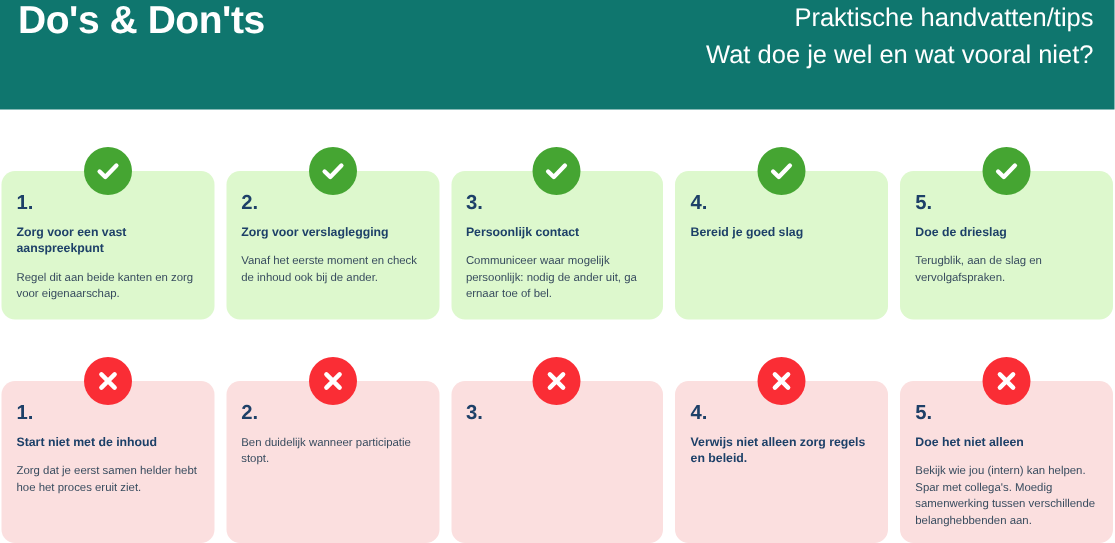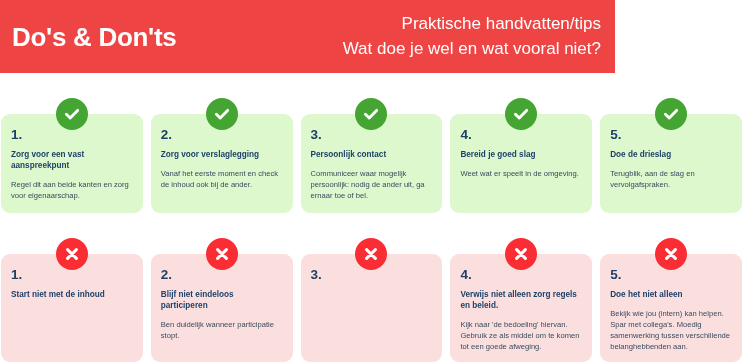--- a/index.html
+++ b/index.html
@@ -18,25 +18,25 @@
     width: 743px;
     height: 362px;
     background: #ffffff;
   }
 
   
   .header {
     position: absolute;
     left: 0;
     top: 0;
-    width: 615px;
+    width: 743px;
     height: 73px;
-    background: #ef4444;
+    background: #0f766e;
     display: flex;
-    align-items: center;
+    align-items: flex-start;
     justify-content: space-between;
     box-sizing: border-box;
     padding: 0 14px 0 12px;
   }
   .header-title {
     color: #ffffff;
     font-size: 26px;
     font-weight: bold;
     letter-spacing: -0.3px;
     line-height: 1;
@@ -175,21 +175,20 @@
     </div>
 
     <div class="card">
       <div class="badge badge-check">
         <svg width="20" height="20" viewBox="0 0 20 20" aria-hidden="true">
           <path d="M4.4 10.3 L8.2 14.0 L15.6 6.4" fill="none" stroke="#ffffff" stroke-width="2.9" stroke-linecap="round" stroke-linejoin="round"></path>
         </svg>
       </div>
       <div class="card-number">4.</div>
       <div class="card-title">Bereid je goed slag</div>
-      <div class="card-body">Weet wat er speelt in de omgeving.</div>
     </div>
 
     <div class="card">
       <div class="badge badge-check">
         <svg width="20" height="20" viewBox="0 0 20 20" aria-hidden="true">
           <path d="M4.4 10.3 L8.2 14.0 L15.6 6.4" fill="none" stroke="#ffffff" stroke-width="2.9" stroke-linecap="round" stroke-linejoin="round"></path>
         </svg>
       </div>
       <div class="card-number">5.</div>
       <div class="card-title">Doe de drieslag</div>
@@ -201,30 +200,30 @@
   <div class="row row-dont">
 
     <div class="card">
       <div class="badge badge-cross">
         <svg width="20" height="20" viewBox="0 0 20 20" aria-hidden="true">
           <path d="M5.6 5.6 L14.4 14.4 M14.4 5.6 L5.6 14.4" fill="none" stroke="#ffffff" stroke-width="3" stroke-linecap="round"></path>
         </svg>
       </div>
       <div class="card-number">1.</div>
       <div class="card-title">Start niet met de inhoud</div>
+      <div class="card-body">Zorg dat je eerst samen helder hebt hoe het proces eruit ziet.</div>
     </div>
 
     <div class="card">
       <div class="badge badge-cross">
         <svg width="20" height="20" viewBox="0 0 20 20" aria-hidden="true">
           <path d="M5.6 5.6 L14.4 14.4 M14.4 5.6 L5.6 14.4" fill="none" stroke="#ffffff" stroke-width="3" stroke-linecap="round"></path>
         </svg>
       </div>
       <div class="card-number">2.</div>
-      <div class="card-title">Blijf niet eindeloos participeren</div>
       <div class="card-body">Ben duidelijk wanneer participatie stopt.</div>
     </div>
 
     <div class="card">
       <div class="badge badge-cross">
         <svg width="20" height="20" viewBox="0 0 20 20" aria-hidden="true">
           <path d="M5.6 5.6 L14.4 14.4 M14.4 5.6 L5.6 14.4" fill="none" stroke="#ffffff" stroke-width="3" stroke-linecap="round"></path>
         </svg>
       </div>
       <div class="card-number">3.</div>
@@ -232,21 +231,20 @@
     </div>
 
     <div class="card">
       <div class="badge badge-cross">
         <svg width="20" height="20" viewBox="0 0 20 20" aria-hidden="true">
           <path d="M5.6 5.6 L14.4 14.4 M14.4 5.6 L5.6 14.4" fill="none" stroke="#ffffff" stroke-width="3" stroke-linecap="round"></path>
         </svg>
       </div>
       <div class="card-number">4.</div>
       <div class="card-title">Verwijs niet alleen zorg regels en beleid.</div>
-      <div class="card-body">Kijk naar 'de bedoeling' hiervan. Gebruik ze als middel om te komen tot een goede afweging.</div>
     </div>
 
     <div class="card">
       <div class="badge badge-cross">
         <svg width="20" height="20" viewBox="0 0 20 20" aria-hidden="true">
           <path d="M5.6 5.6 L14.4 14.4 M14.4 5.6 L5.6 14.4" fill="none" stroke="#ffffff" stroke-width="3" stroke-linecap="round"></path>
         </svg>
       </div>
       <div class="card-number">5.</div>
       <div class="card-title">Doe het niet alleen</div>

